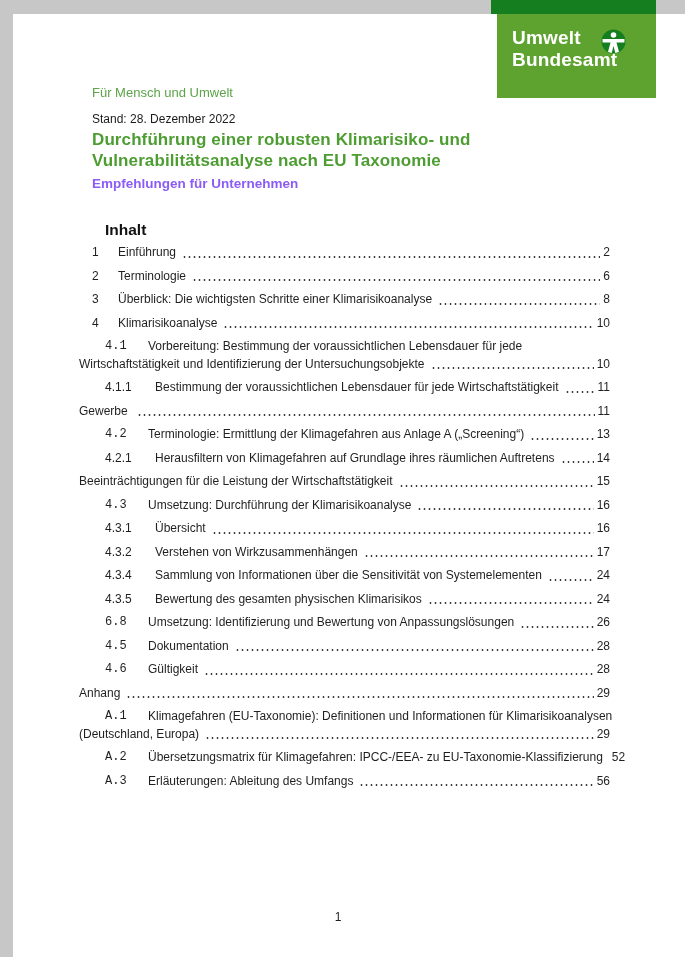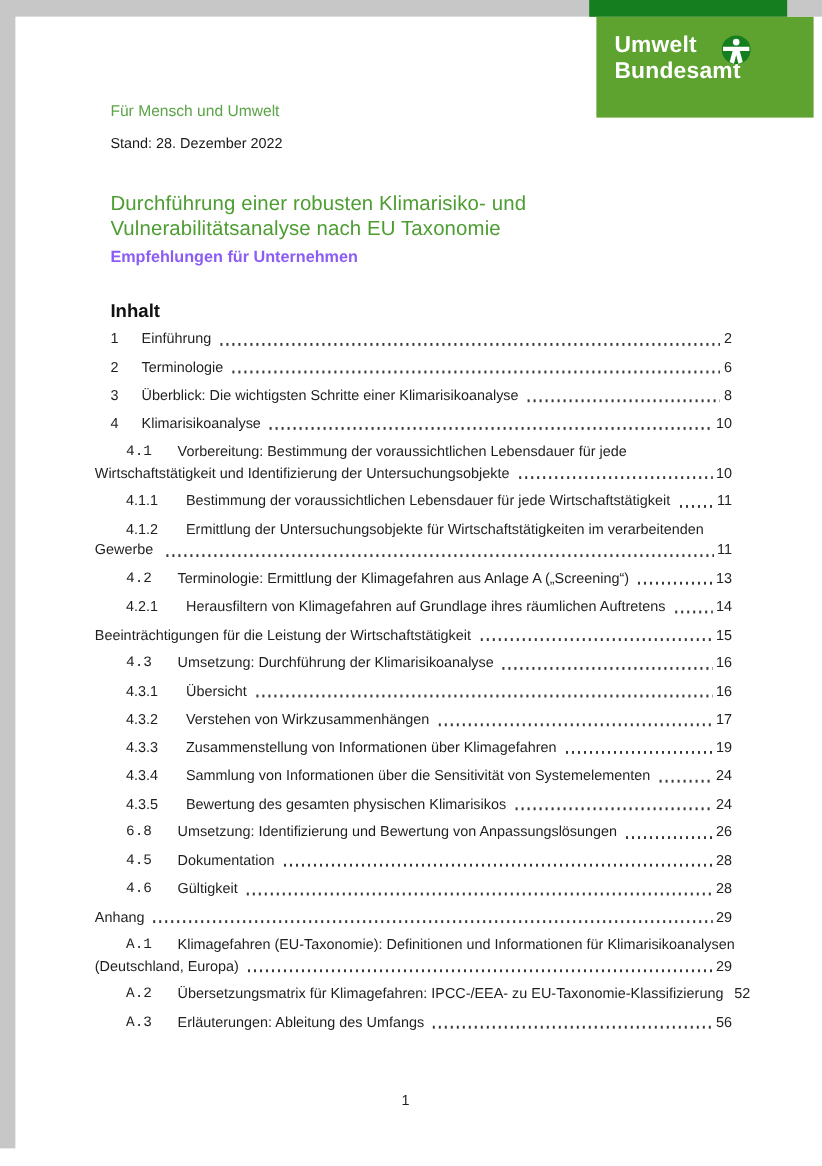--- a/index.html
+++ b/index.html
@@ -7,32 +7,32 @@
   body { font-family: "Liberation Sans", sans-serif; background: #ffffff; position: relative; color: #1f1f1f; }
 
   
   .frame-top  { position: absolute; top: 0; left: 0; width: 685px; height: 14px; background: #c7c7c7; z-index: 1; }
   .frame-left { position: absolute; top: 0; left: 0; width: 13px; height: 957px; background: #c7c7c7; z-index: 1; }
 
   .page { position: absolute; left: 13px; top: 14px; width: 672px; height: 958px; background: #ffffff; z-index: 2; }
 
   
   .logo-strip { position: absolute; left: 491px; top: 0; width: 165px; height: 14px; z-index: 3; }
-  .logo-block { position: absolute; left: 497px; top: 14px; width: 181px; height: 84px; z-index: 3; }
+  .logo-block { position: absolute; left: 497px; top: 14px; width: 159px; height: 84px; z-index: 3; }
   .logo-text  { padding: 13px 0 0 15px; font-size: 19px; font-weight: bold; color: #ffffff; line-height: 21.5px; letter-spacing: 0.2px; }
   .logo-icon  { position: absolute; left: 104px; top: 15px; width: 25px; height: 25px; }
 
   
   .content { position: absolute; left: 13px; top: 14px; width: 672px; height: 880px; padding: 71px 75px 0 66px; z-index: 2; }
 
   .tagline   { font-size: 13px; line-height: 15px; margin-left: 13px; margin-bottom: 12px; }
-  .dateline  { font-size: 12px; line-height: 14px; margin-left: 13px; margin-bottom: 34px; color: #1a1a1a; }
-  .doc-title { font-size: 17px; font-weight: normal; line-height: 20.5px; margin-left: 13px; margin-bottom: 5px; letter-spacing: 0.1px; }
+  .dateline  { font-size: 12px; line-height: 14px; margin-left: 13px; margin-bottom: 4px; color: #1a1a1a; }
+  .doc-title { font-size: 17px; font-weight: bold; line-height: 20.5px; margin-left: 13px; margin-bottom: 5px; letter-spacing: 0.1px; }
   .subtitle  { font-size: 13.5px; font-weight: bold; line-height: 16px; margin-left: 13px; margin-bottom: 29px; color: #8b5cf6; }
-  .toc-heading { font-size: 15.5px; font-weight: bold; line-height: 18px; margin-left: 13px; margin-bottom: 5px; color: #111; }
+  .toc-heading { font-size: 15.5px; font-weight: bold; line-height: 18px; margin-left: 26px; margin-bottom: 5px; color: #111; }
 
   
   .toc { font-size: 12px; line-height: 17.5px; color: #1f1f1f; }
   .toc-entry { margin-bottom: 6px; }
   .toc-line1, .toc-line2 { display: flex; white-space: pre; }
   .toc-num  { flex: 0 0 auto; }
   .toc-text { flex: 0 0 auto; }
   .lvl1 .toc-num { width: 39px; padding-left: 13px; }
   .lvl2 .toc-num { width: 69px; padding-left: 26px; font-family: Liberation Mono, monospace; }
   .lvl3 .toc-num { width: 76px; padding-left: 26px; }
@@ -125,26 +125,20 @@
       <div class="toc-entry lvl3">
     <div class="toc-line1">
       <span class="toc-num">4.1.1</span>
       <span class="toc-text">Bestimmung der voraussichtlichen Lebensdauer für jede Wirtschaftstätigkeit</span>
       <span class="toc-leader"></span>
       <span class="toc-page">11</span>
     </div>
 
   </div>
       <div class="toc-entry lvl3">
-    <div class="toc-line1 no-tail">
-      <span class="toc-num">4.1.2</span>
-      <span class="toc-text">Ermittlung der Untersuchungsobjekte für Wirtschaftstätigkeiten im verarbeitenden</span>
-      
-      
-    </div>
     <div class="toc-line2">
       <span class="toc-text">Gewerbe </span>
       <span class="toc-leader"></span>
       <span class="toc-page">11</span>
     </div>
   </div>
       <div class="toc-entry lvl2">
     <div class="toc-line1">
       <span class="toc-num">4.2</span>
       <span class="toc-text">Terminologie: Ermittlung der Klimagefahren aus Anlage A („Screening“)</span>
@@ -186,29 +180,20 @@
       <span class="toc-page">16</span>
     </div>
 
   </div>
       <div class="toc-entry lvl3">
     <div class="toc-line1">
       <span class="toc-num">4.3.2</span>
       <span class="toc-text">Verstehen von Wirkzusammenhängen</span>
       <span class="toc-leader"></span>
       <span class="toc-page">17</span>
-    </div>
-
-  </div>
-      <div class="toc-entry lvl3">
-    <div class="toc-line1">
-      <span class="toc-num">4.3.3</span>
-      <span class="toc-text">Zusammenstellung von Informationen über Klimagefahren</span>
-      <span class="toc-leader"></span>
-      <span class="toc-page">19</span>
     </div>
 
   </div>
       <div class="toc-entry lvl3">
     <div class="toc-line1">
       <span class="toc-num">4.3.4</span>
       <span class="toc-text">Sammlung von Informationen über die Sensitivität von Systemelementen</span>
       <span class="toc-leader"></span>
       <span class="toc-page">24</span>
     </div>

